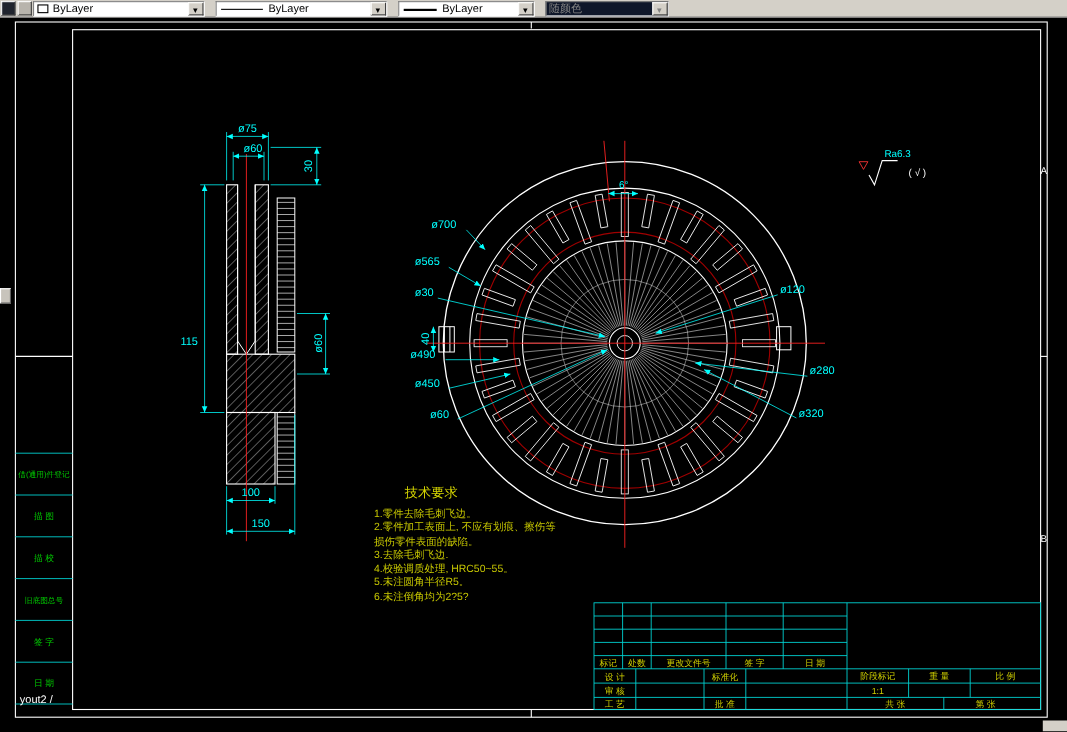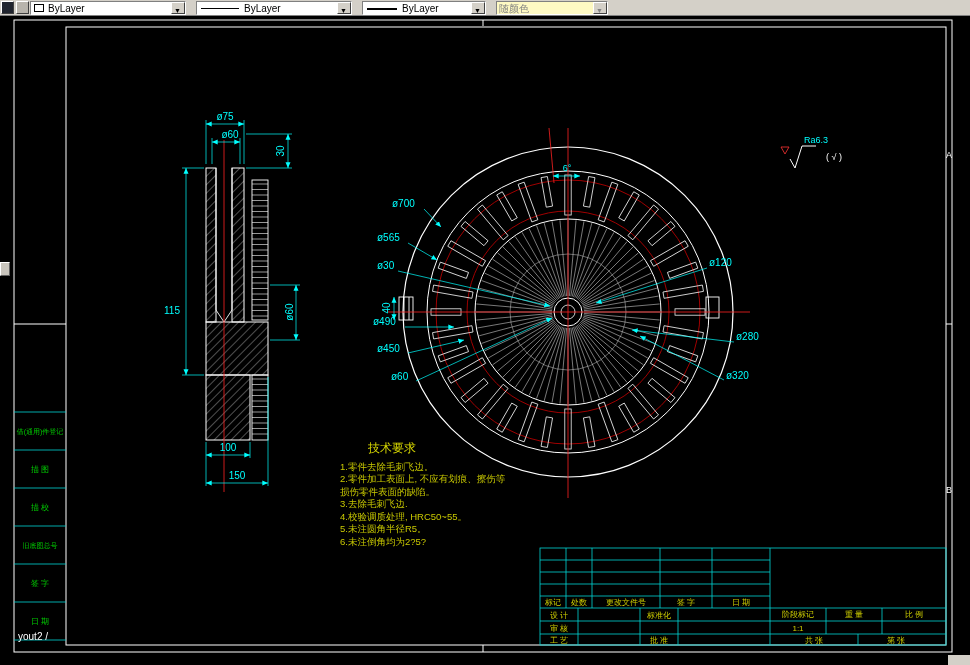--- a/index.html
+++ b/index.html
@@ -14,21 +14,21 @@
     border:1px solid;border-color:#fff #404040 #404040 #fff}
   .tb-icon.second{background:#b8b4ac}
   .combo{position:absolute;top:1px;height:14px;display:flex;align-items:stretch;
     background:#fff;border:1px solid;border-color:#808080 #fff #fff #808080;
     font-size:10px;color:#000;line-height:12px}
   .combo .swatch{width:10px;height:8px;margin:2px 2px 0 3px;background:#fefefe;
     border:1px solid #000;flex:0 0 auto}
   .combo .ltline{width:38px;height:0;border-top:1px solid #000;margin:6px 3px 0 4px;flex:0 0 auto}
   .combo .lwline{width:30px;height:0;border-top:2px solid #000;margin:6px 3px 0 4px;flex:0 0 auto}
   .combo .val{flex:1 1 auto;padding:1px 3px 12px 2px;white-space:nowrap;overflow:hidden}
-  .combo.disabled{background:#fef9c3}
+  .combo.disabled{background:#0f172a}
   .combo.disabled .val{color:#828282}
   .combo .dd{flex:0 0 14px;background:#d4d0c8;border:1px solid;
     border-color:#fff #404040 #404040 #fff;position:relative}
   .combo .dd::after{content:"▼";position:absolute;left:2px;top:2px;font-size:7px;color:#000}
   .combo.disabled .dd::after{color:#828282}
 
   
   .dock-icon{position:absolute;left:0;top:262px;width:10px;height:14px;background:#c8c4bc;
     border:1px solid;border-color:#fff #606060 #606060 #fff;z-index:4}
 

